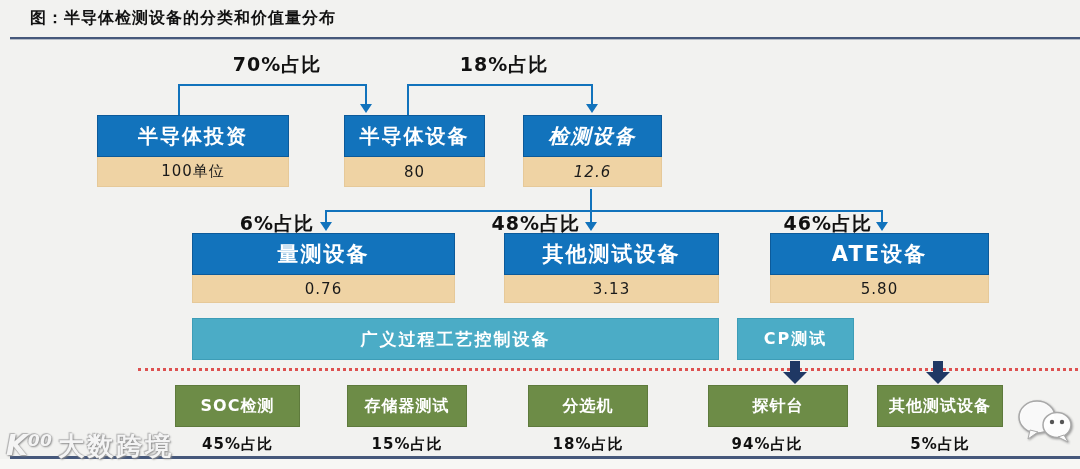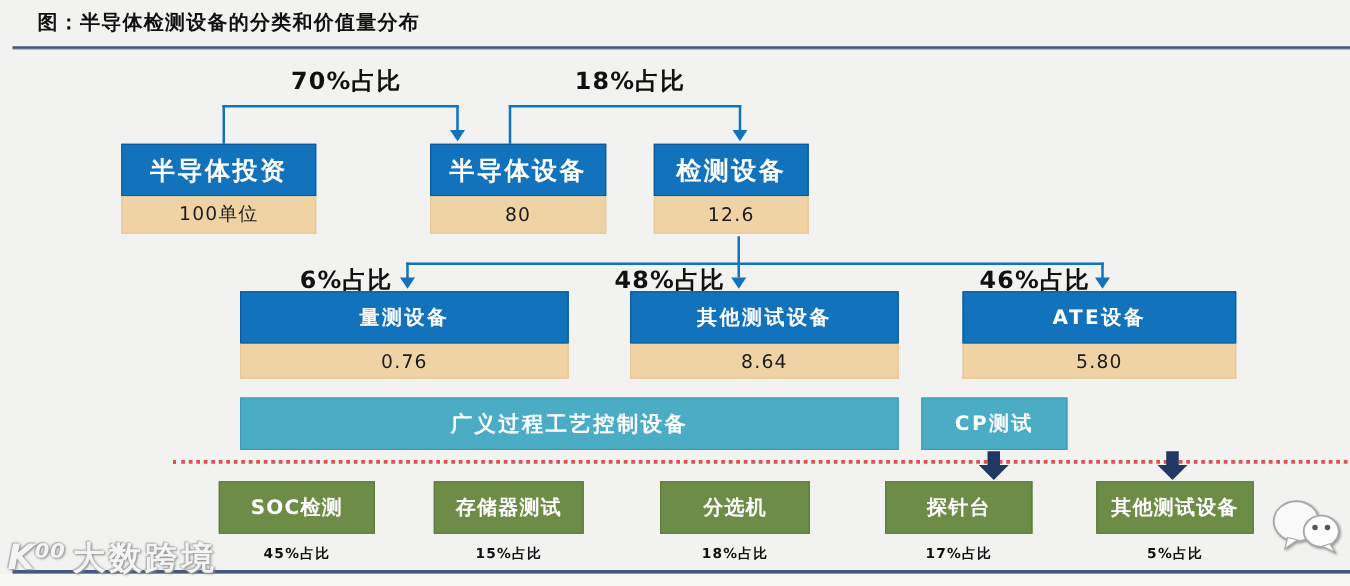--- a/index.html
+++ b/index.html
@@ -31,21 +31,21 @@
   .vbox .hd{
     height:42px;display:flex;align-items:center;justify-content:center;
     background:#1273bc;border:1px solid #0c5a9a;box-sizing:border-box;
     color:#fff;font-weight:bold;font-size:20px;letter-spacing:2px;
   }
   .vbox .val{
     height:30px;display:flex;align-items:center;justify-content:center;
     background:#efd3a4;border:1px solid #e3c globalization;border:1px solid #e6c999;border-top:none;box-sizing:border-box;
     color:#1a1a1a;font-size:15px;letter-spacing:1px;
   }
-  .mid .hd{font-size:16px;}
+  .mid .hd{font-size:21px;}
   .mid .val{height:28px;}
 
   .tealbox{
     position:absolute;height:42px;
     background:#4bacc6;border:1px solid #3d9db7;box-sizing:border-box;
     display:flex;align-items:center;justify-content:center;
     color:#fff;font-weight:bold;font-size:17px;letter-spacing:2px;
   }
   .greenbox{
     position:absolute;height:42px;
@@ -78,21 +78,21 @@
   
   .block-arrow{position:absolute;z-index:2;width:24px;height:23px;}
   .block-arrow .stem{position:absolute;left:7px;top:0;width:10px;height:12px;background:#1f3864;}
   .block-arrow .head{
     position:absolute;left:0;top:11px;width:0;height:0;
     border-left:12px solid transparent;border-right:12px solid transparent;
     border-top:12px solid #1f3864;
   }
 
   .share-label{
-    position:absolute;top:435px;font-size:11px;font-weight:bold;color:#111;
+    position:absolute;top:435px;font-size:15px;font-weight:bold;color:#111;
     text-align:center;letter-spacing:1px;
   }
 
   
   .wm{
     position:absolute;color:rgba(252,252,252,.92);font-weight:bold;
     text-shadow:0 0 1px #9a9a9a,1px 1px 2px #8a8a8a,-1px -1px 1px #b5b5b5;
     white-space:nowrap;z-index:3;
   }
   .wm-left{left:6px;top:429px;font-size:26px;letter-spacing:3px;}
@@ -113,29 +113,29 @@
   <div class="line-v" style="left:365px;top:84px;height:21px;"></div>
   <div class="arrow-down" style="left:360px;top:104px;"></div>
   <div class="flow-label center" style="left:222px;top:52px;width:110px;">70%占比</div>
 
   <div class="line-v" style="left:407px;top:84px;height:31px;"></div>
   <div class="line-h" style="left:407px;top:84px;width:186px;"></div>
   <div class="line-v" style="left:591px;top:84px;height:21px;"></div>
   <div class="arrow-down" style="left:586px;top:104px;"></div>
   <div class="flow-label center" style="left:449px;top:52px;width:110px;">18%占比</div>
 
-  <div class="vbox" style="left:97px;top:115px;width:156px;">
+  <div class="vbox" style="left:97px;top:115px;width:192px;">
     <div class="hd">半导体投资</div>
     <div class="val">100单位</div>
   </div>
   <div class="vbox" style="left:344px;top:115px;width:141px;">
     <div class="hd">半导体设备</div>
     <div class="val">80</div>
   </div>
-  <div class="vbox" style="left:523px;top:115px;width:124px;">
+  <div class="vbox" style="left:523px;top:115px;width:139px;font-style:italic;">
     <div class="hd">检测设备</div>
     <div class="val">12.6</div>
   </div>
 
   <div class="line-v" style="left:590px;top:189px;height:33px;"></div>
   <div class="line-h" style="left:325px;top:210px;width:558px;"></div>
   <div class="line-v" style="left:325px;top:210px;height:13px;"></div>
   <div class="arrow-down" style="left:320px;top:222px;"></div>
   <div class="arrow-down" style="left:585px;top:222px;"></div>
   <div class="line-v" style="left:881px;top:210px;height:13px;"></div>
@@ -143,21 +143,21 @@
   <div class="flow-label right" style="left:224px;top:211px;width:90px;">6%占比</div>
   <div class="flow-label right" style="left:490px;top:211px;width:90px;">48%占比</div>
   <div class="flow-label right" style="left:782px;top:211px;width:90px;">46%占比</div>
 
   <div class="vbox mid" style="left:192px;top:233px;width:263px;">
     <div class="hd">量测设备</div>
     <div class="val">0.76</div>
   </div>
   <div class="vbox mid" style="left:504px;top:233px;width:215px;">
     <div class="hd">其他测试设备</div>
-    <div class="val">8.64</div>
+    <div class="val">3.13</div>
   </div>
   <div class="vbox mid" style="left:770px;top:233px;width:219px;">
     <div class="hd">ATE设备</div>
     <div class="val">5.80</div>
   </div>
 
   <div class="tealbox" style="left:192px;top:318px;width:527px;">
     <span>广义过程工艺控制设备</span>
   </div>
   <div class="tealbox" style="left:737px;top:318px;width:117px;font-size:16px;">
@@ -177,31 +177,31 @@
 
   <div class="greenbox" style="left:175px;top:385px;width:125px;">
     <span>SOC检测</span>
   </div>
   <div class="greenbox" style="left:347px;top:385px;width:120px;">
     <span>存储器测试</span>
   </div>
   <div class="greenbox" style="left:528px;top:385px;width:120px;">
     <span>分选机</span>
   </div>
-  <div class="greenbox" style="left:708px;top:385px;width:118px;">
+  <div class="greenbox" style="left:708px;top:385px;width:140px;">
     <span>探针台</span>
   </div>
   <div class="greenbox" style="left:877px;top:385px;width:126px;">
     <span>其他测试设备</span>
   </div>
 
   <div class="share-label" style="left:175px;width:125px;">45%占比</div>
   <div class="share-label" style="left:347px;width:120px;">15%占比</div>
   <div class="share-label" style="left:528px;width:120px;">18%占比</div>
-  <div class="share-label" style="left:708px;width:118px;">17%占比</div>
+  <div class="share-label" style="left:708px;width:118px;">94%占比</div>
   <div class="share-label" style="left:877px;width:126px;">5%占比</div>
 
   <div class="rule bottom-rule"></div>
   <div class="bottom-strip"></div>
 
   <div class="wm wm-left">
     <span class="logo-mark">K⁰⁰</span><span>大数跨境</span>
   </div>
 
   <div class="wm wm-right">

